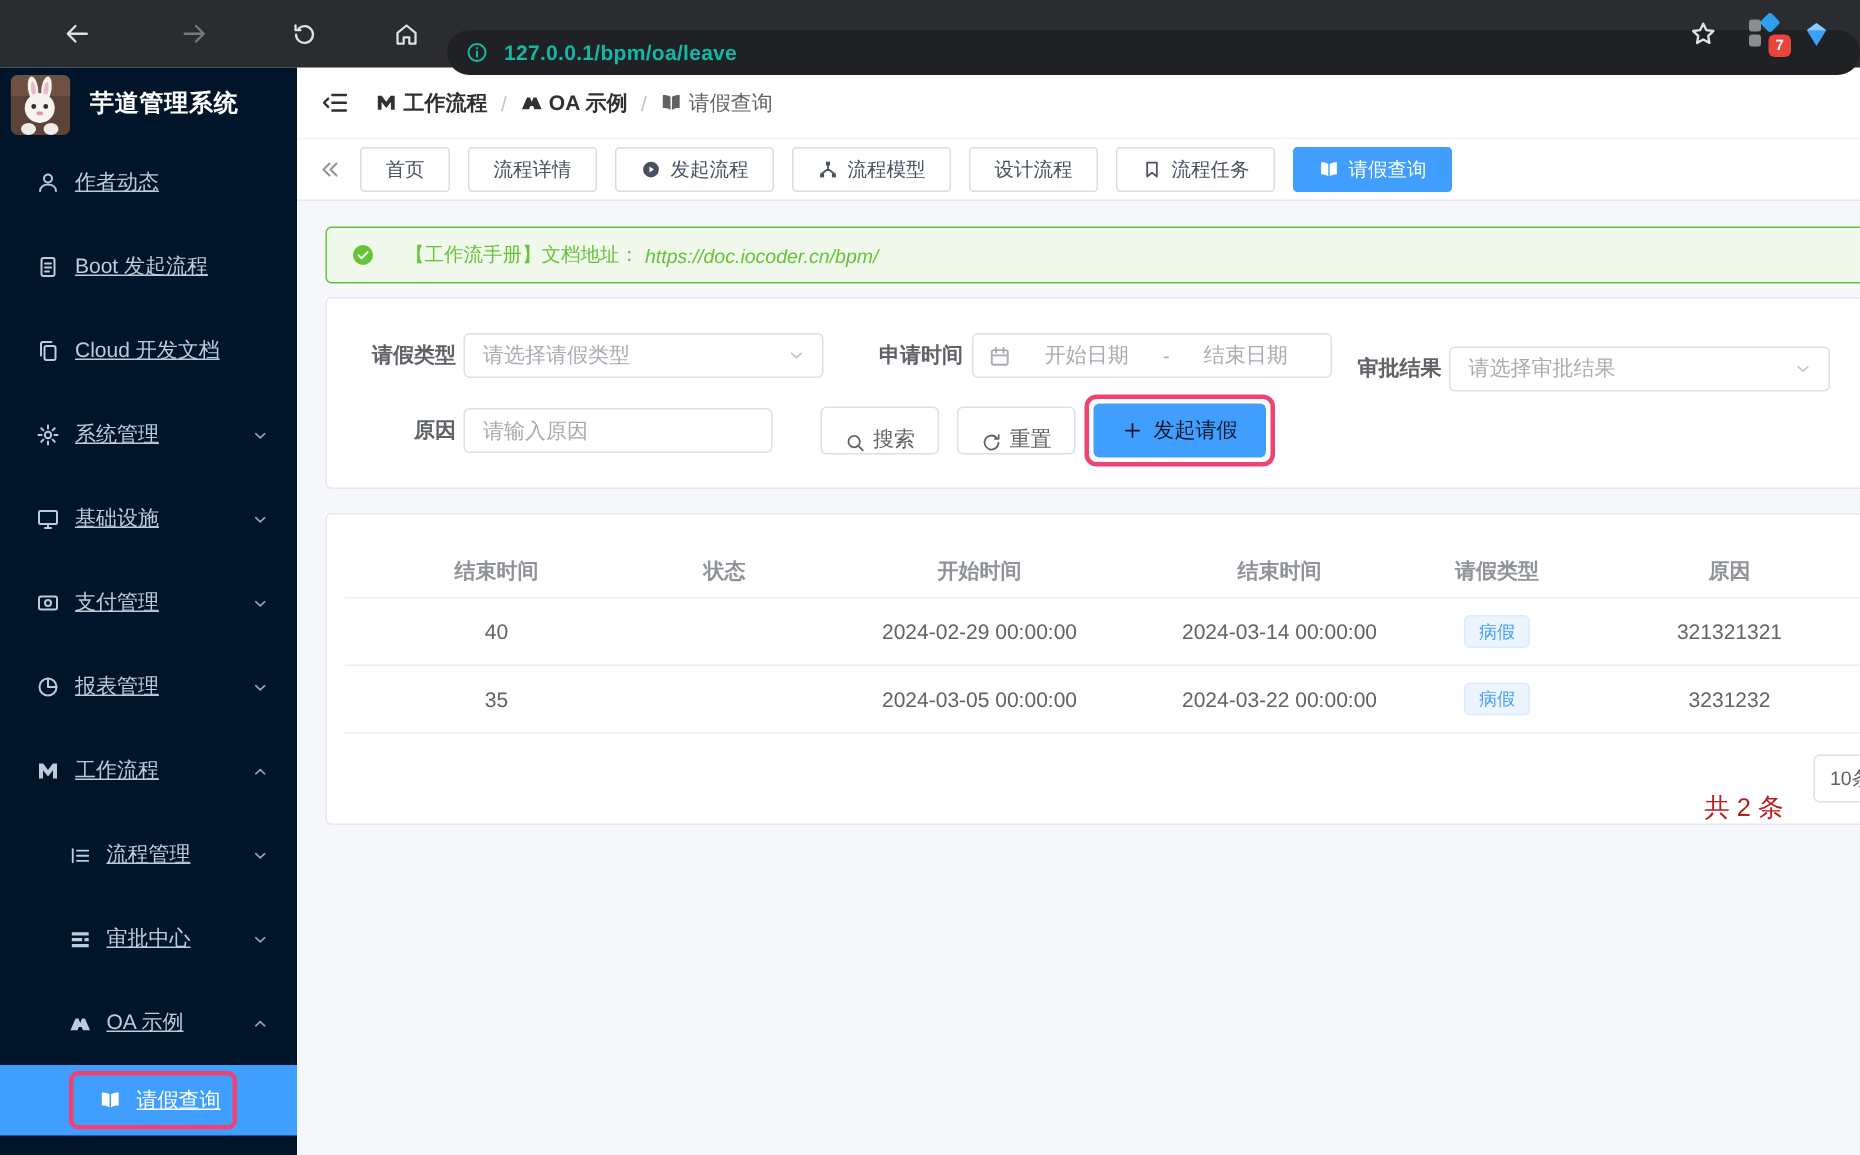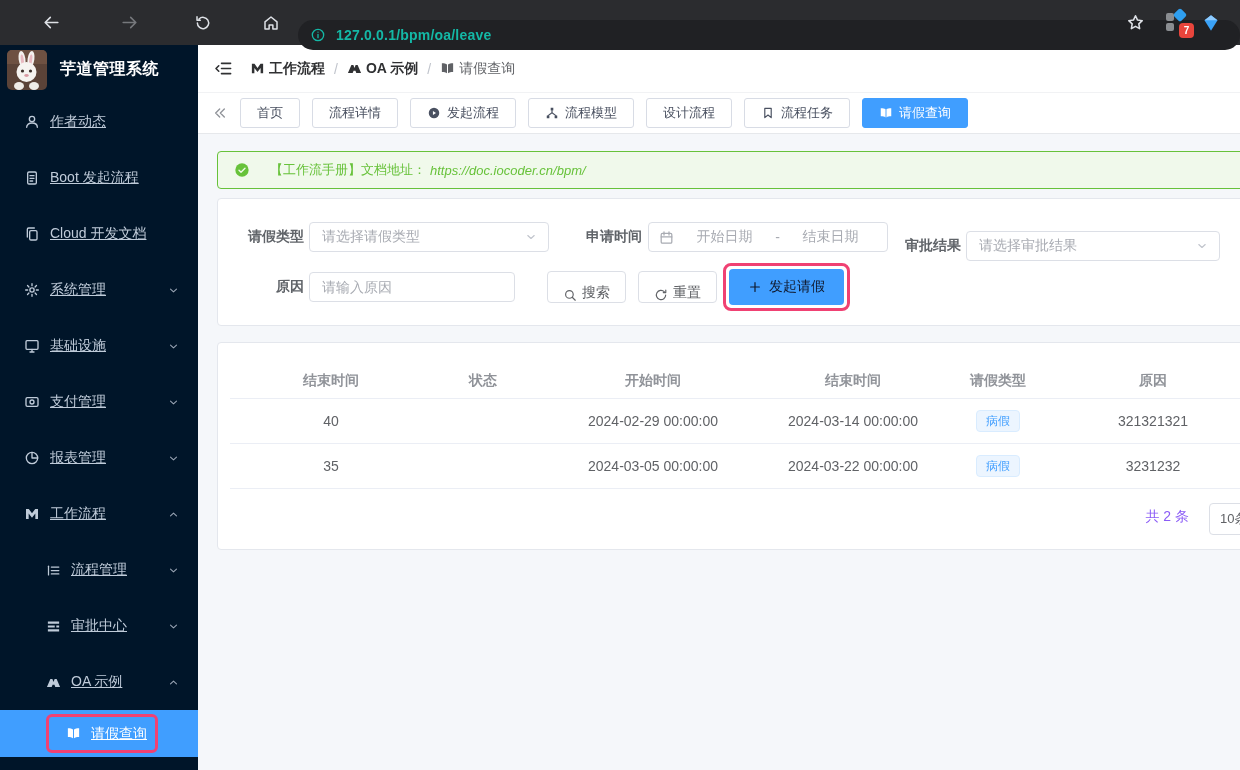--- a/index.html
+++ b/index.html
@@ -92,21 +92,21 @@
 
   .tbl-card { margin-top:16px; padding:20px 12px 14px; }
   .grid { width:1014px; }
   .grow { display:grid; grid-template-columns:202px 102px 238px 162px 128px 182px; align-items:center; }
   .thead { height:36px; border-bottom:1px solid #ebeef5; color:#909399; font-size:14px; font-weight:700; }
   .trow { height:45px; border-bottom:1px solid #ebeef5; color:#606266; font-size:14px; }
   .cell { text-align:center; overflow:hidden; white-space:nowrap; }
   .tag { display:inline-block; background:#ecf5ff; border:1px solid #d9ecff; color:#409eff; font-size:12px; border-radius:4px; padding:3px 9px; line-height:1.2; }
 
   .pag { position:relative; height:32px; margin-top:14px; }
-  .pag-total { position:absolute; right:71px; top:5px; font-size:14px; color:#8b5cf6; }
+  .pag-total { position:absolute; right:71px; top:24px; font-size:17px; color:#b91c1c; }
   .pag-size { position:absolute; left:979px; top:0; width:97px; height:32px; border:1px solid #dcdfe6; border-radius:4px; background:#fff; display:flex; align-items:center; padding:0 8px 0 10px; font-size:13px; color:#606266; cursor:pointer; justify-content:space-between; }
 </style>
 </head>
 <body>
 
 <div class="toolbar">
   <span class="nav-ic tb-back ic">
       <span class="ic">
         <svg width="19" height="19" viewBox="0 0 24 24" fill="none" stroke="currentColor" stroke-width="2" stroke-linecap="round" stroke-linejoin="round">
           <path d="M20 12H4.5M10.5 5.5L4 12l6.5 6.5"></path>

